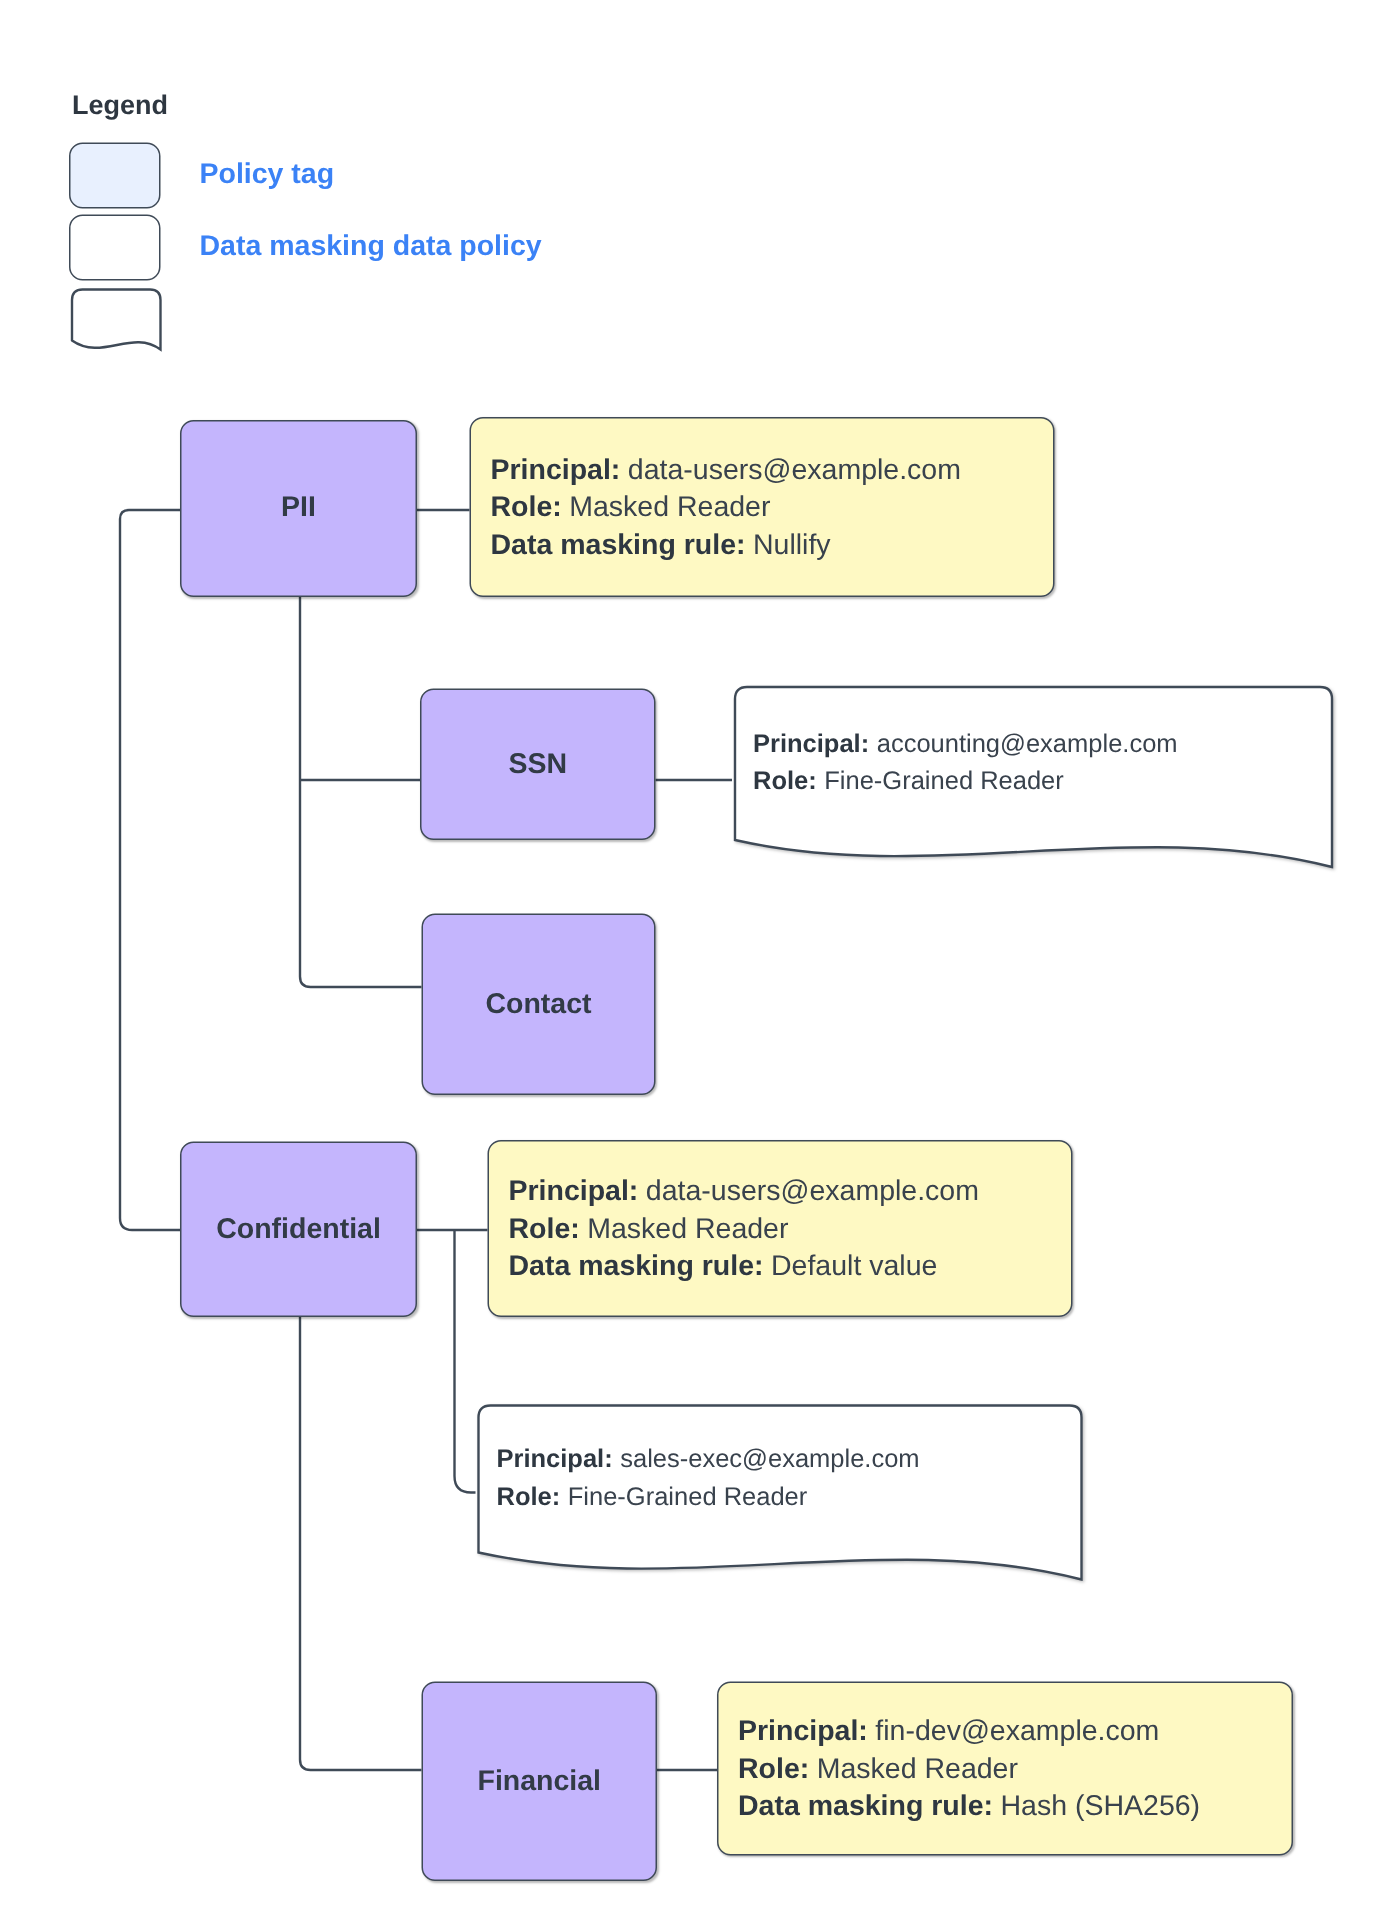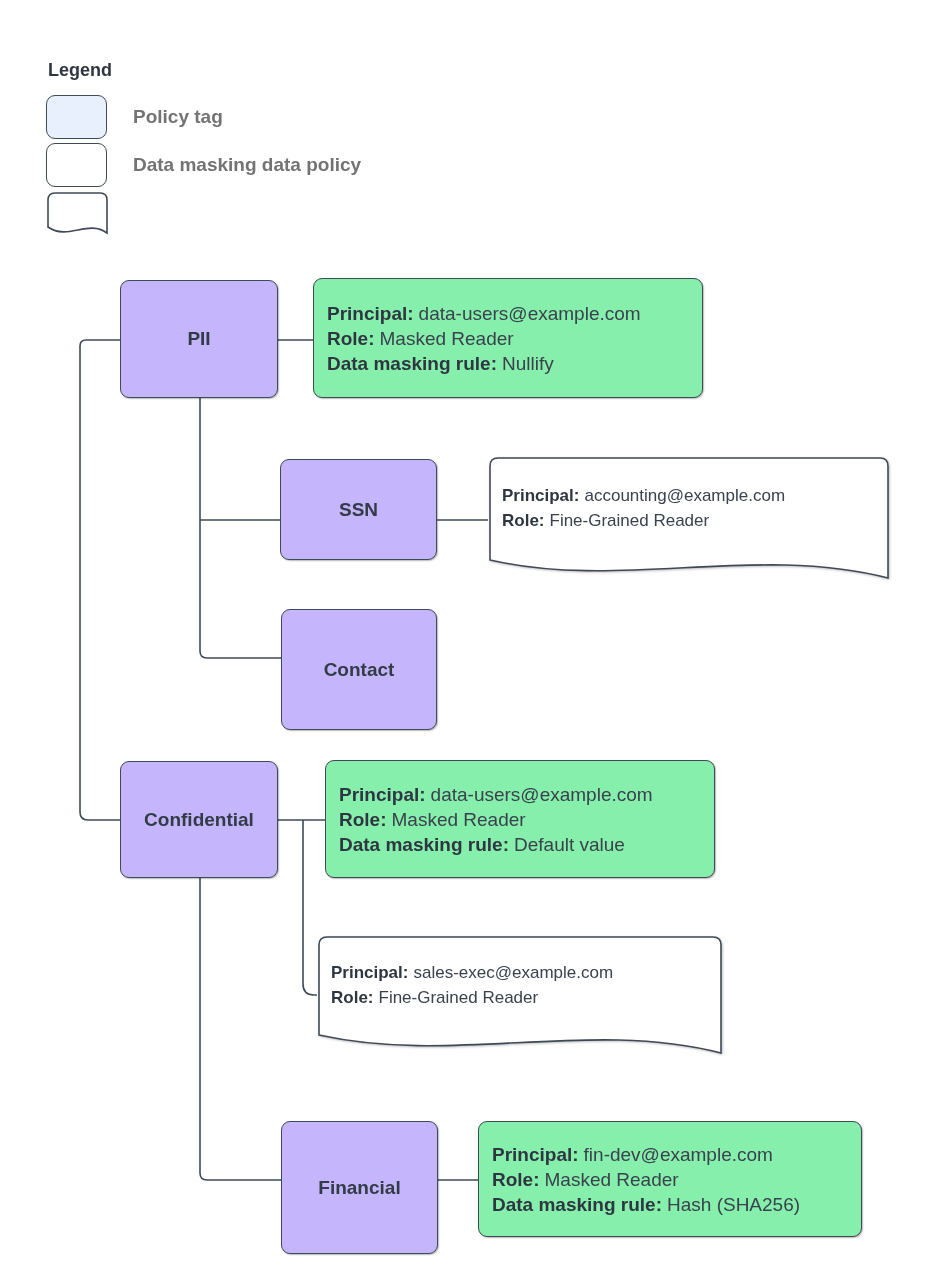--- a/index.html
+++ b/index.html
@@ -9,38 +9,38 @@
   }
   #connectors{position:absolute;left:0;top:0;}
   #connectors path{stroke:#3f4a57;stroke-width:1.6;fill:none;}
 
   
   #legend-title{position:absolute;left:48px;top:60px;font-size:18px;font-weight:bold;color:#2e3741;}
   .legend-swatch{position:absolute;left:46px;width:61px;height:44px;border:1.5px solid #3f4a57;border-radius:9px;box-sizing:border-box;}
   #lsw-policy-tag{top:95px;background:#e8f0fe;}
   #lsw-data-policy{top:143px;background:#ffffff;}
   #lsw-doc{position:absolute;left:46px;top:191px;width:63px;height:50px;}
-  .legend-label{position:absolute;left:133px;height:44px;display:flex;align-items:center;font-size:19px;font-weight:bold;color:#737373;white-space:nowrap;}
+  .legend-label{position:absolute;left:133px;height:44px;display:flex;align-items:center;font-size:19px;font-weight:bold;color:#3b82f6;white-space:nowrap;}
   #ll-1{top:95px;} #ll-2{top:143px;} #ll-3{top:191px;}
 
   
   .tag{
     position:absolute;background:#c4b5fd;border:1.5px solid #3f4a57;border-radius:9px;
     box-sizing:border-box;display:flex;align-items:center;justify-content:center;
     font-size:19px;font-weight:bold;color:#323b46;box-shadow:1px 1px 1.5px rgba(0,0,0,0.28);
   }
   #tag-pii{left:120px;top:280px;width:158px;height:118px;}
   #tag-ssn{left:280px;top:459px;width:157px;height:101px;}
   #tag-contact{left:281px;top:609px;width:156px;height:121px;}
   #tag-confidential{left:120px;top:761px;width:158px;height:117px;}
   #tag-financial{left:281px;top:1121px;width:157px;height:133px;}
 
   
   .policy{
-    position:absolute;background:#86efac;border:1.5px solid #3f4a57;border-radius:9px;
+    position:absolute;background:#fef9c3;border:1.5px solid #3f4a57;border-radius:9px;
     box-sizing:border-box;display:flex;flex-direction:column;justify-content:center;
     padding-left:13px;font-size:19px;color:#39424d;box-shadow:1px 1px 1.5px rgba(0,0,0,0.28);
   }
   #policy-pii{left:313px;top:278px;width:390px;height:120px;}
   #policy-confidential{left:325px;top:760px;width:390px;height:118px;}
   #policy-financial{left:478px;top:1121px;width:384px;height:116px;}
 
   .pline{line-height:25px;white-space:nowrap;}
   .pline b{color:#2e3741;margin-right:5px;}
 

